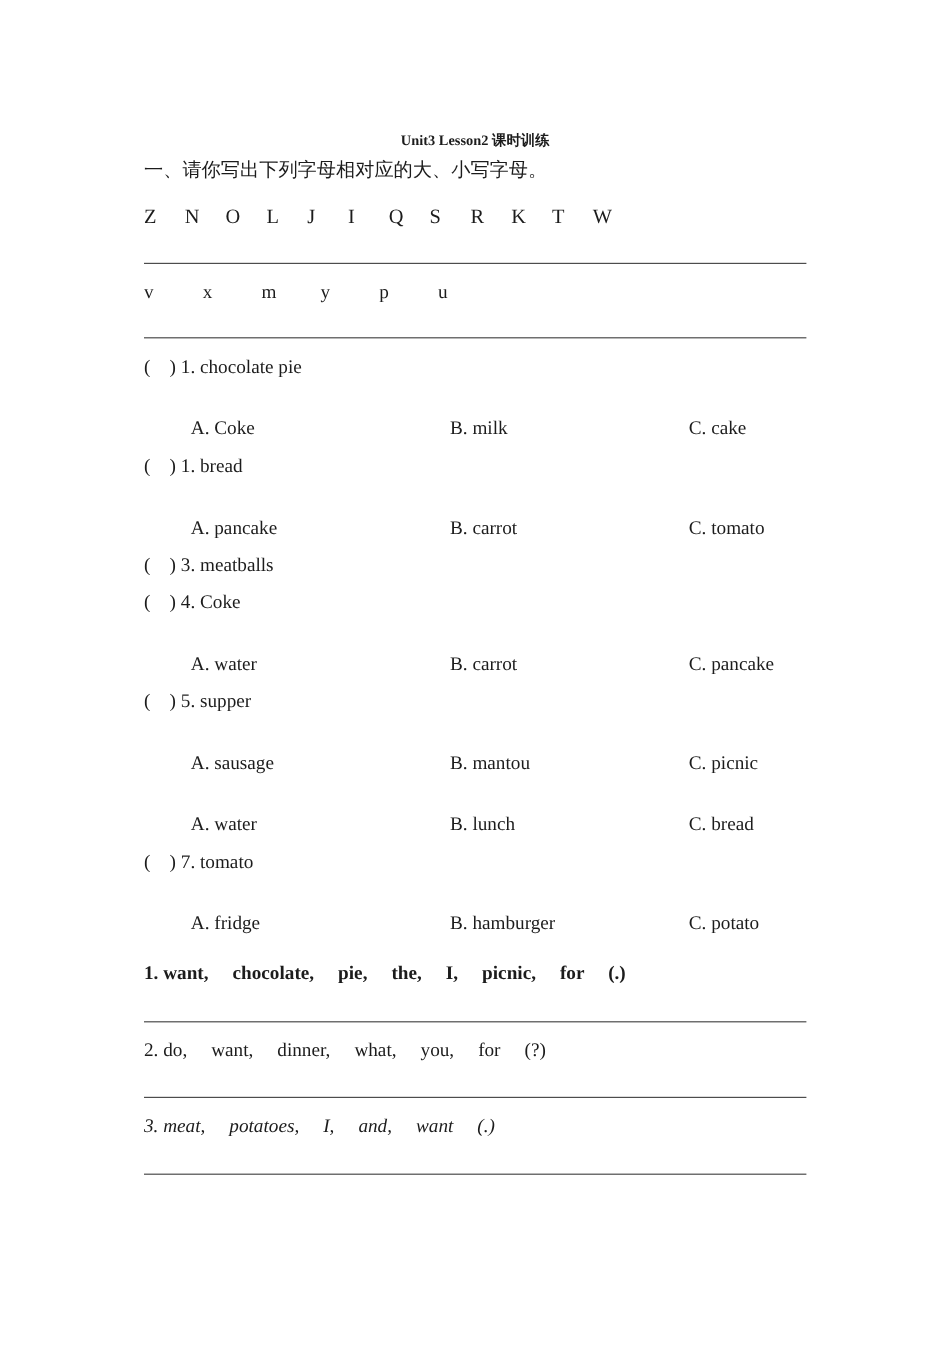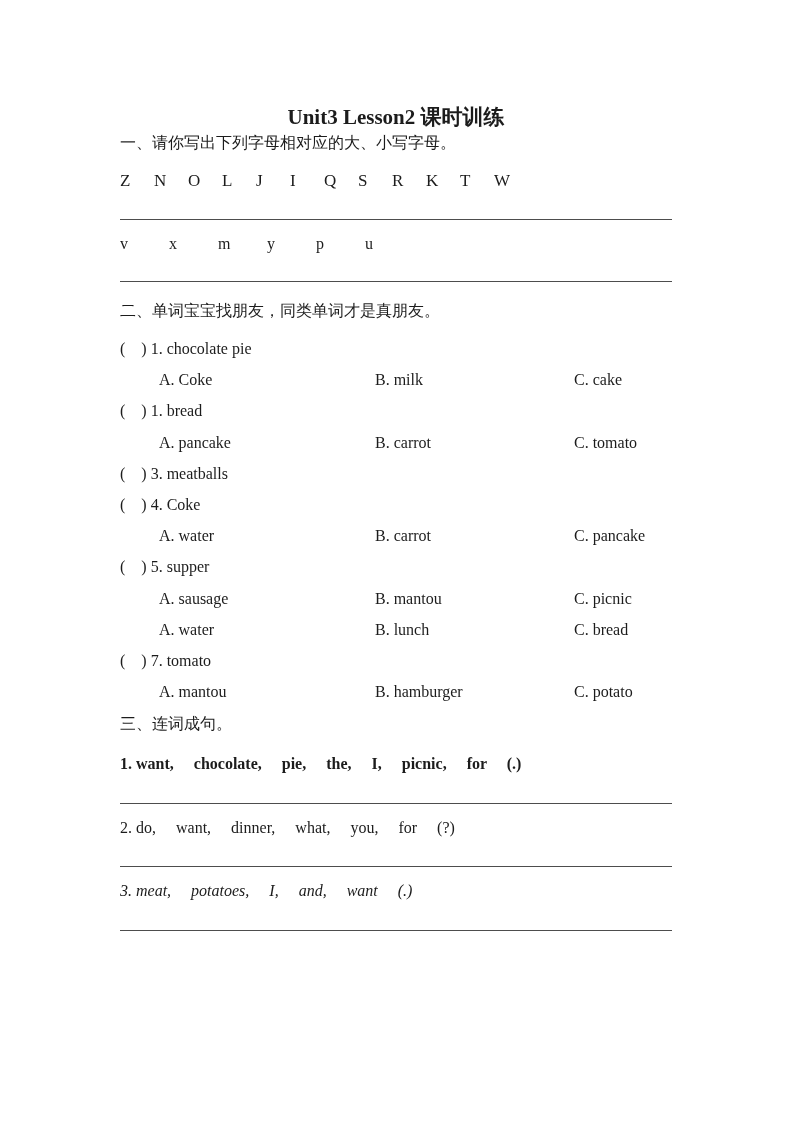--- a/index.html
+++ b/index.html
@@ -15,21 +15,21 @@
     padding: 0 121px 0 120px;
     background: #ffffff;
     color: #1c1c1c;
     font-family: "Liberation Serif", "DejaVu Serif", serif;
     font-size: 16px;
     overflow: hidden;
   }
   .title {
     margin: 0;
     padding-top: 104px;
-    font-size: 21px;
+    font-size: 12px;
     font-weight: 700;
     line-height: 26px;
     text-align: center;
     white-space: pre;
   }
   .sec-head {
     line-height: 26px;
     white-space: pre;
   }
   #sec1-head { }
@@ -55,21 +55,21 @@
   #rule2 { margin-top: 24px; }
   #rule3 { margin-top: 26px; }
   #rule4 { margin-top: 25px; }
   #rule5 { margin-top: 26px; }
 
   .questions { margin-top: 9px; }
   .qrow {
     line-height: 31.2px;
     white-space: pre;
   }
-  .opts { padding-left: 39px; }
+  .opts { padding-left: 39px; margin-top: 20px; }
   .opt { display: inline-block; }
   .opt-a { width: 216px; }
   .opt-b { width: 199px; }
 
   .sentence {
     line-height: 26px;
     white-space: pre;
   }
   #sentence1 { margin-top: 14px; font-weight: bold; }
   #sentence2 { margin-top: 11px; }
@@ -105,46 +105,44 @@
       <span class="ltr">v</span>
       <span class="ltr">x</span>
       <span class="ltr">m</span>
       <span class="ltr">y</span>
       <span class="ltr">p</span>
       <span class="ltr">u</span>
     </div>
 
   <div class="rule" id="rule2"></div>
 
-  <div class="sec-head" id="sec2-head">二、单词宝宝找朋友，同类单词才是真朋友。</div>
 
   <div class="questions">
 
     <div class="qrow stem">(    ) 1. chocolate pie</div>
     <div class="qrow opts"><span class="opt opt-a">A. Coke</span><span class="opt opt-b">B. milk</span><span class="opt opt-c">C. cake</span></div>
 
     <div class="qrow stem">(    ) 1. bread</div>
     <div class="qrow opts"><span class="opt opt-a">A. pancake</span><span class="opt opt-b">B. carrot</span><span class="opt opt-c">C. tomato</span></div>
 
     <div class="qrow stem">(    ) 3. meatballs</div>
 
     <div class="qrow stem">(    ) 4. Coke</div>
     <div class="qrow opts"><span class="opt opt-a">A. water</span><span class="opt opt-b">B. carrot</span><span class="opt opt-c">C. pancake</span></div>
 
     <div class="qrow stem">(    ) 5. supper</div>
     <div class="qrow opts"><span class="opt opt-a">A. sausage</span><span class="opt opt-b">B. mantou</span><span class="opt opt-c">C. picnic</span></div>
 
     <div class="qrow opts"><span class="opt opt-a">A. water</span><span class="opt opt-b">B. lunch</span><span class="opt opt-c">C. bread</span></div>
 
     <div class="qrow stem">(    ) 7. tomato</div>
-    <div class="qrow opts"><span class="opt opt-a">A. mantou</span><span class="opt opt-b">B. hamburger</span><span class="opt opt-c">C. potato</span></div>
+    <div class="qrow opts"><span class="opt opt-a">A. fridge</span><span class="opt opt-b">B. hamburger</span><span class="opt opt-c">C. potato</span></div>
 
   </div>
 
-  <div class="sec-head" id="sec3-head">三、连词成句。</div>
 
   <div class="sentence" id="sentence1">1. want,     chocolate,     pie,     the,     I,     picnic,     for     (.)</div>
   <div class="rule" id="rule3"></div>
 
   <div class="sentence" id="sentence2">2. do,     want,     dinner,     what,     you,     for     (?)</div>
   <div class="rule" id="rule4"></div>
 
   <div class="sentence" id="sentence3">3. meat,     potatoes,     I,     and,     want     (.)</div>
   <div class="rule" id="rule5"></div>
 

